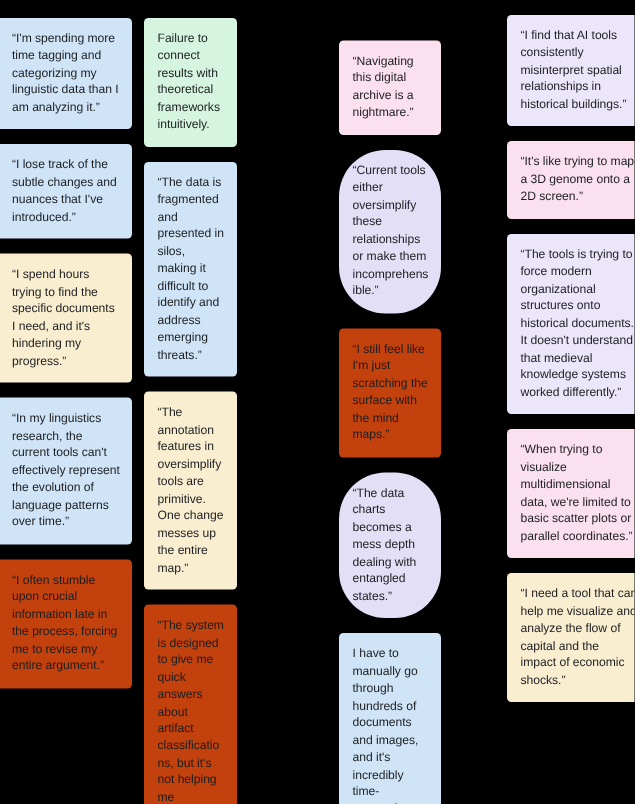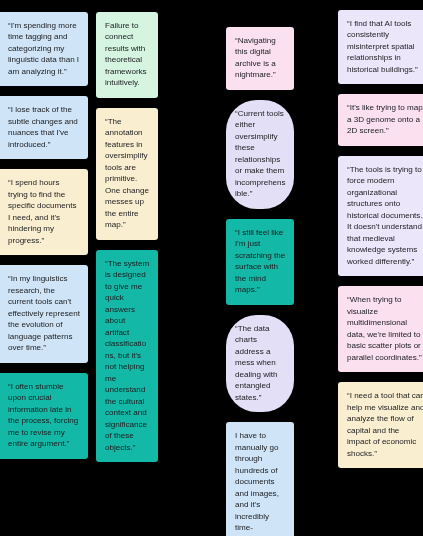--- a/index.html
+++ b/index.html
@@ -40,50 +40,51 @@
     line-height: 1.42;
     letter-spacing: -0.02px;
     font-weight: 500;
     word-wrap: break-word;
   }
   .col-1 .card { padding-left: 14px; }
   .col-4 .card { padding-right: 4px; }
 
   .c-blue   { background: #cfe4f7; }
   .c-green  { background: #d6f5e0; }
-  .c-mint   { background: #14b8a6; }
+  .c-mint   { background: #c2410c; }
   .c-cream  { background: #faeed1; }
   .c-pink   { background: #fbe0ef; }
   .c-lilac  { background: #e2dff6; border-radius: 31px; }
   .c-lav    { background: #ece6fa; }
 </style>
 </head>
 <body>
 
 <div id="board">
 
   <div class="column col-1">
     <div class="card c-blue">“I'm spending more time tagging and categorizing my linguistic data than I am analyzing it.”</div>
     <div class="card c-blue">“I lose track of the subtle changes and nuances that I've introduced.”</div>
     <div class="card c-cream">“I spend hours trying to find the specific documents I need, and it's hindering my progress.”</div>
     <div class="card c-blue">“In my linguistics research, the current tools can't effectively represent the evolution of language patterns over time.”</div>
     <div class="card c-mint">“I often stumble upon crucial information late in the process, forcing me to revise my entire argument.”</div>
   </div>
 
   <div class="column col-2">
     <div class="card c-green">Failure to connect results with theoretical frameworks intuitively.</div>
+    <div class="card c-blue">“The data is fragmented and presented in silos, making it difficult to identify and address emerging threats.”</div>
     <div class="card c-cream">“The annotation features in oversimplify tools are primitive. One change messes up the entire map.”</div>
     <div class="card c-mint">“The system is designed to give me quick answers about artifact classifications, but it's not helping me understand the cultural context and significance of these objects.”</div>
   </div>
 
   <div class="column col-3">
     <div class="card c-pink">“Navigating this digital archive is a nightmare.”</div>
     <div class="card c-lilac">“Current tools either oversimplify these relationships or make them incomprehensible.”</div>
     <div class="card c-mint">“I still feel like I'm just scratching the surface with the mind maps.”</div>
-    <div class="card c-lilac">“The data charts address a mess when dealing with entangled states.”</div>
+    <div class="card c-lilac">“The data charts becomes a mess depth dealing with entangled states.”</div>
     <div class="card c-blue">I have to manually go through hundreds of documents and images, and it's incredibly time-consuming and prone to errors.”</div>
   </div>
 
   <div class="column col-4">
     <div class="card c-lav">“I find that AI tools consistently misinterpret spatial relationships in historical buildings.”</div>
     <div class="card c-pink">“It's like trying to map a 3D genome onto a 2D screen.”</div>
     <div class="card c-lav">“The tools is trying to force modern organizational structures onto historical documents. It doesn't understand that medieval knowledge systems worked differently.”</div>
     <div class="card c-pink">“When trying to visualize multidimensional data, we're limited to basic scatter plots or parallel coordinates.”</div>
     <div class="card c-cream">“I need a tool that can help me visualize and analyze the flow of capital and the impact of economic shocks.”</div>
   </div>

